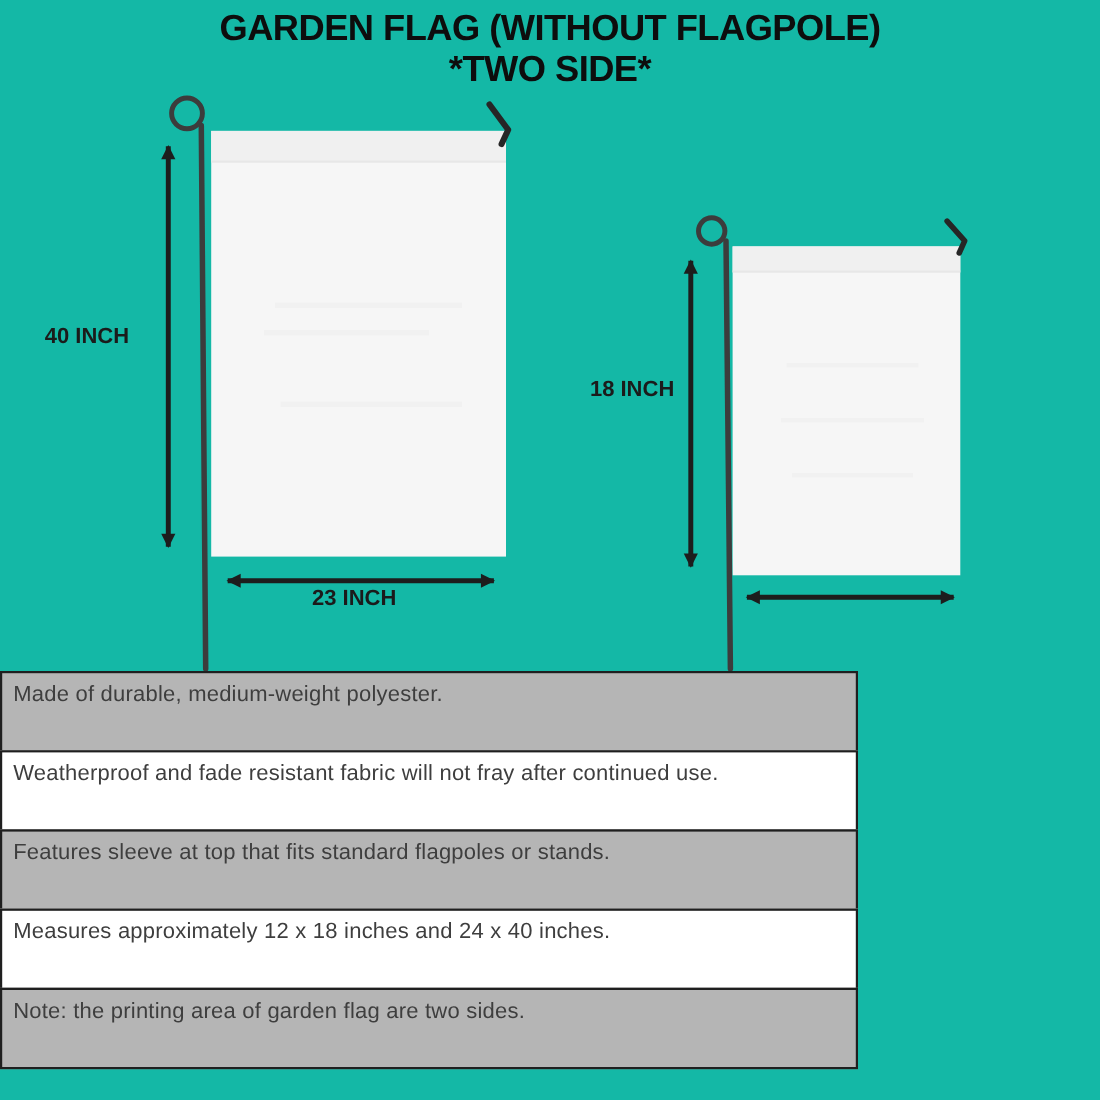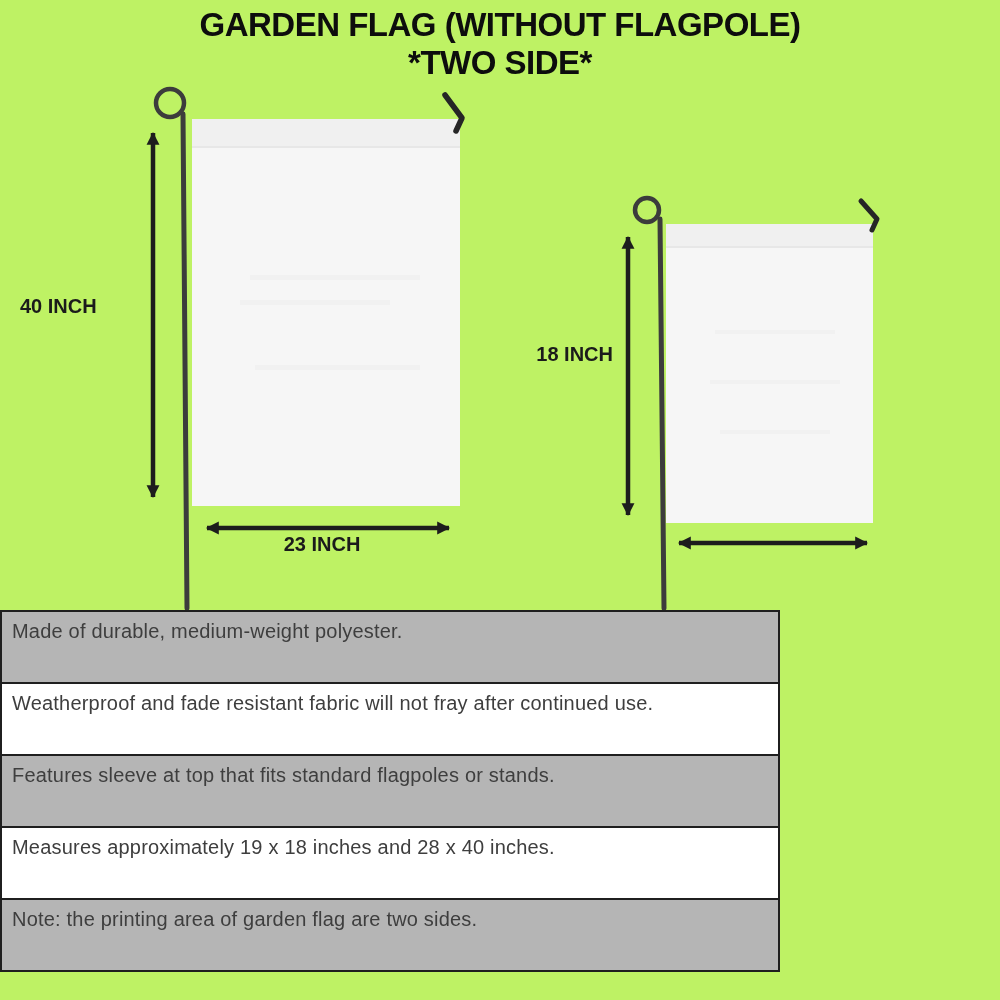--- a/index.html
+++ b/index.html
@@ -1,29 +1,29 @@
 <!DOCTYPE html>
 <html><head>
 <meta charset="utf-8">
 <style>
   html,body{margin:0;padding:0;background:#ffffff;}
   .canvas{
-    position:relative;width:1000px;height:1000px;background:#bef264;overflow:hidden;
+    position:relative;width:1000px;height:1000px;background:#14b8a6;overflow:hidden;
     font-family:"Liberation Sans",sans-serif;
   }
   
   .title-block{position:absolute;top:6px;left:0;width:1000px;text-align:center;color:#0d0d0d;}
   .title-line{font-size:33px;line-height:38px;font-weight:bold;letter-spacing:-0.5px;}
   
   .diagram{position:absolute;top:0;left:0;width:1000px;height:610px;}
   .diagram svg{position:absolute;top:0;left:0;}
   .dim-label{
     position:absolute;font-size:20px;font-weight:bold;color:#1b1b1b;letter-spacing:0;
   }
-  .lbl-h-large{left:20px;top:295px;width:118px;text-align:left;}
+  .lbl-h-large{left:20px;top:295px;width:118px;text-align:center;}
   .lbl-w-large{left:222px;top:533px;width:200px;text-align:center;}
   .lbl-h-small{left:495px;top:343px;width:118px;text-align:right;}
   .lbl-w-small{left:672px;top:549px;width:200px;text-align:center;}
   
   .spec-table{position:absolute;top:610px;left:0;width:780px;}
   .spec-row{
     box-sizing:border-box;height:74px;border:2px solid #1f1f1f;
     padding:8px 8px 0 10px;font-size:20px;color:#3e3e3e;font-weight:normal;
     letter-spacing:0.2px;background:#ffffff;
   }
@@ -93,17 +93,17 @@
 
     <div class="dim-label lbl-h-large">40 INCH</div>
     <div class="dim-label lbl-w-large">23 INCH</div>
     <div class="dim-label lbl-h-small">18 INCH</div>
   </div>
 
   <div class="spec-table">
     <div class="spec-row">Made of durable, medium-weight polyester.</div>
     <div class="spec-row">Weatherproof and fade resistant fabric will not fray after continued use.</div>
     <div class="spec-row">Features sleeve at top that fits standard flagpoles or stands.</div>
-    <div class="spec-row">Measures approximately 19 x 18 inches and 28 x 40 inches.</div>
+    <div class="spec-row">Measures approximately 12 x 18 inches and 24 x 40 inches.</div>
     <div class="spec-row">Note: the printing area of garden flag are two sides.</div>
   </div>
 
 </div>
 
 </body></html>

